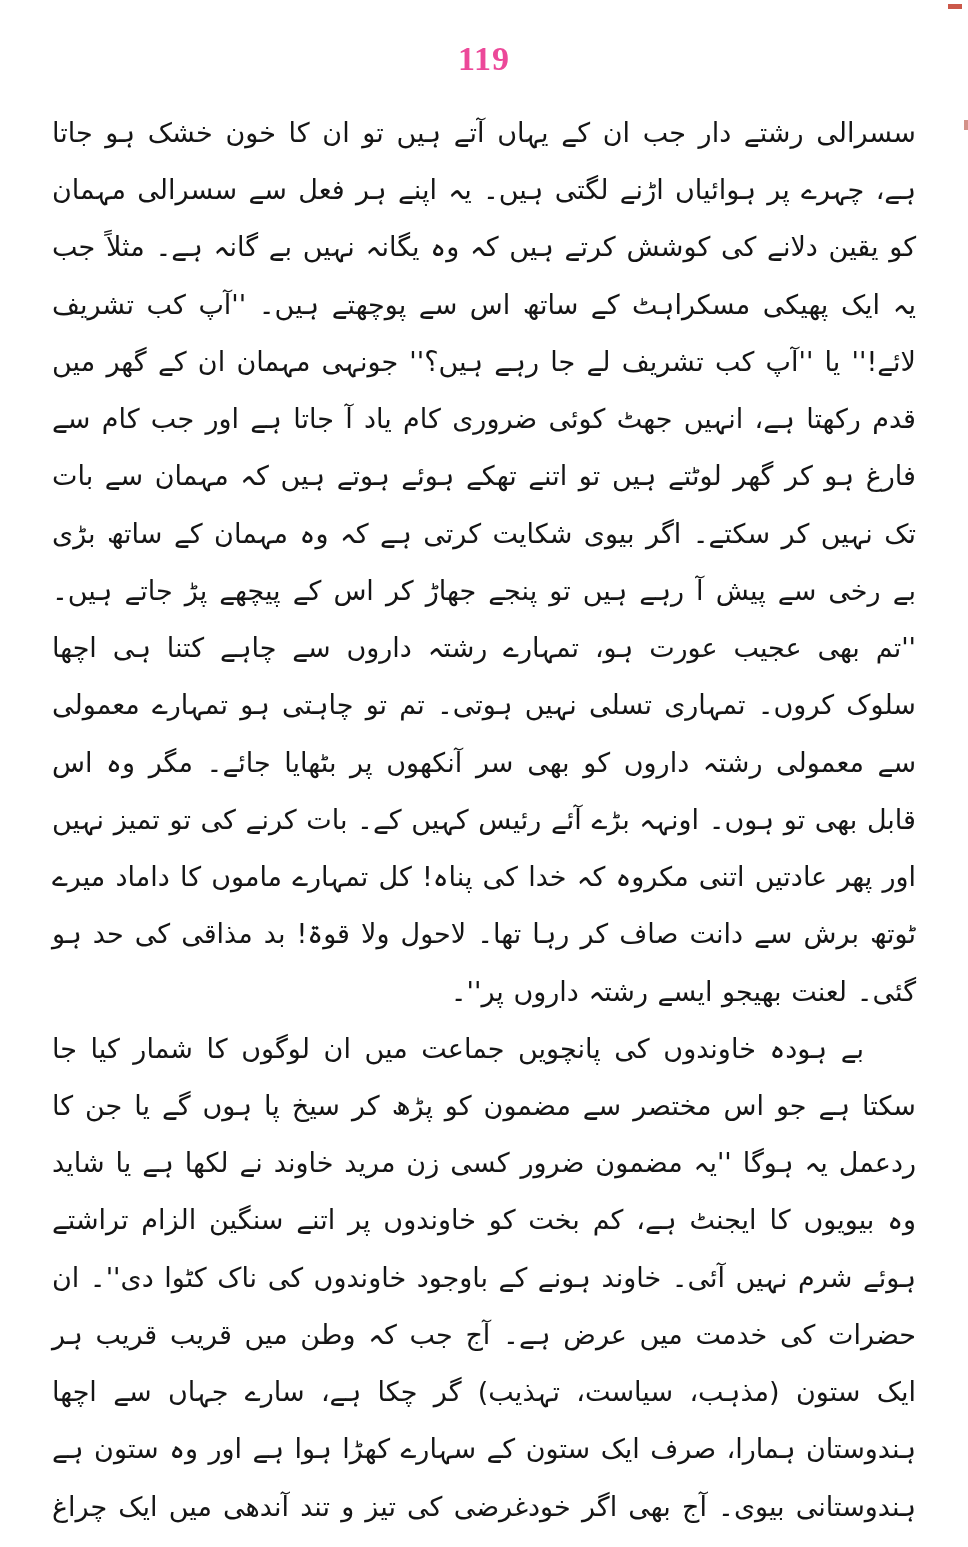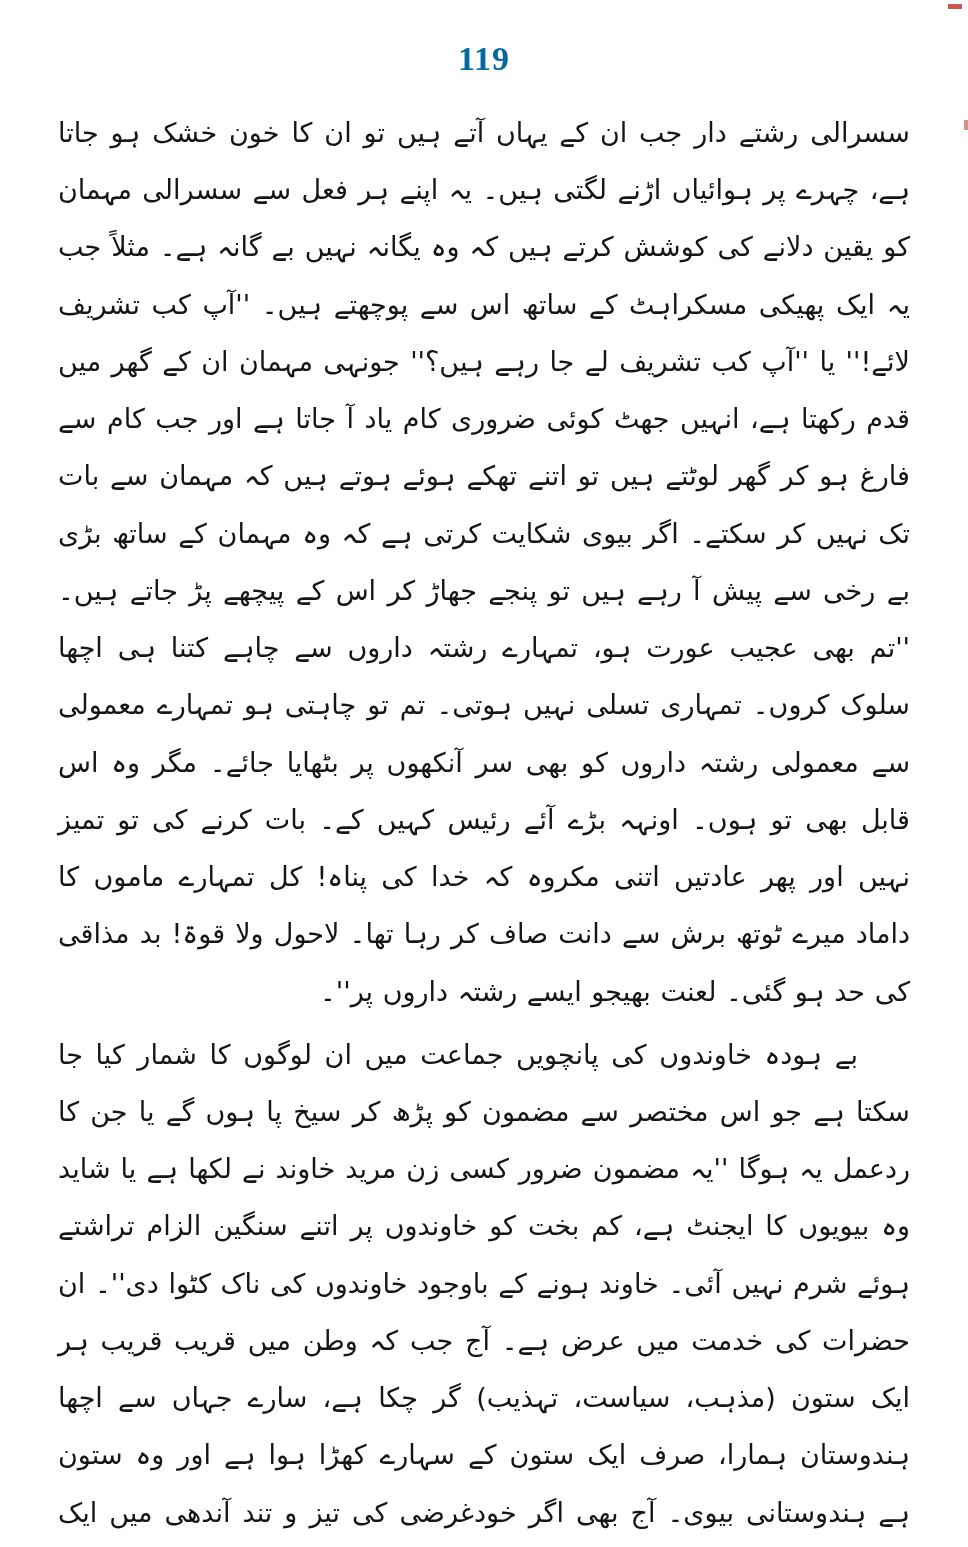--- a/index.html
+++ b/index.html
@@ -37,32 +37,32 @@
     background: #b8493a;
     opacity: 0.6;
   }
   .page-number {
     text-align: center;
     font-family: "Liberation Serif", "DejaVu Serif", serif;
     font-weight: bold;
     font-size: 34px;
     letter-spacing: 1px;
     margin: 6px 0 26px 0;
-    color: #0369a1;
+    color: #ec4899;
   }
   .text-body {
     direction: rtl;
     unicode-bidi: embed;
     text-align: justify;
     font-size: 27px;
     line-height: 2.12;
     word-spacing: 1px;
   }
   .para {
-    margin: 6px;
+    margin: 0;
   }
   .para.indented {
     text-indent: 52px;
   }
 </style>
 </head>
 <body>
 
 <div class="page">
   <div class="scan-artifact"></div>

